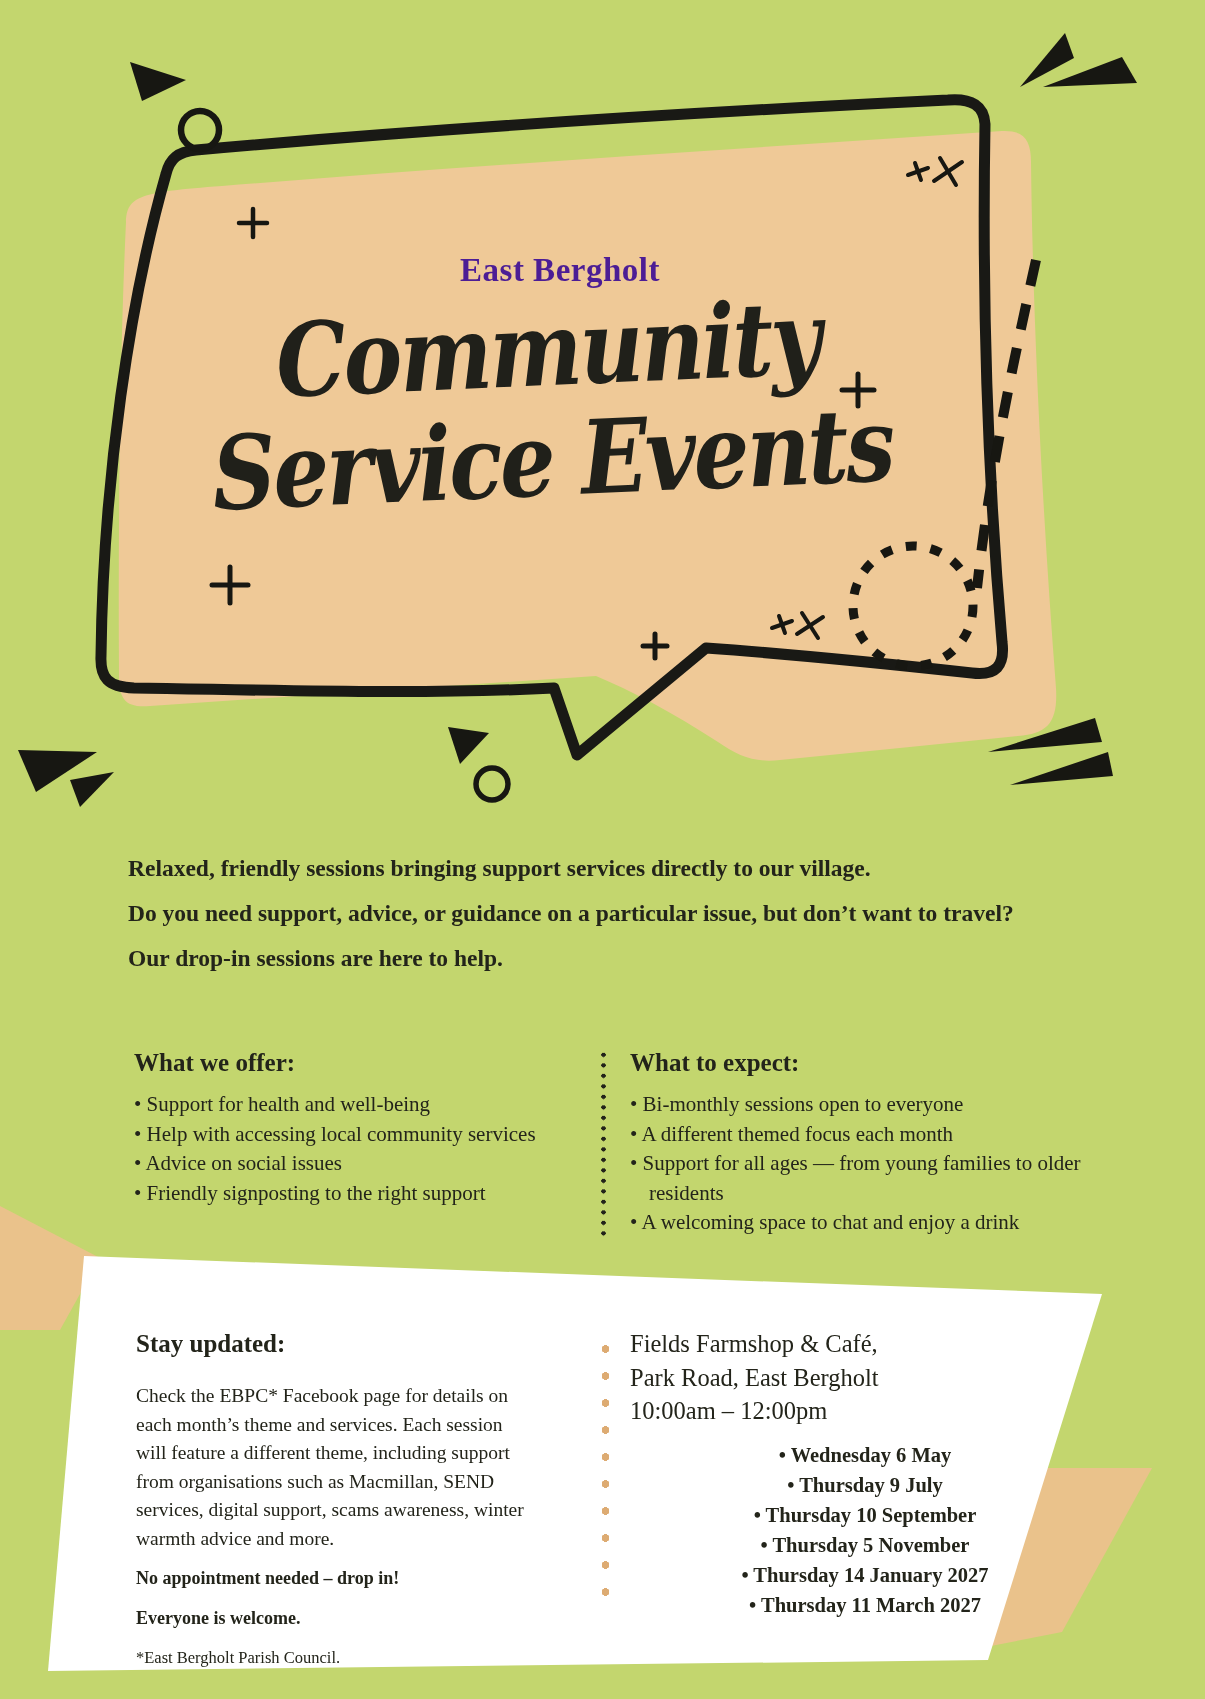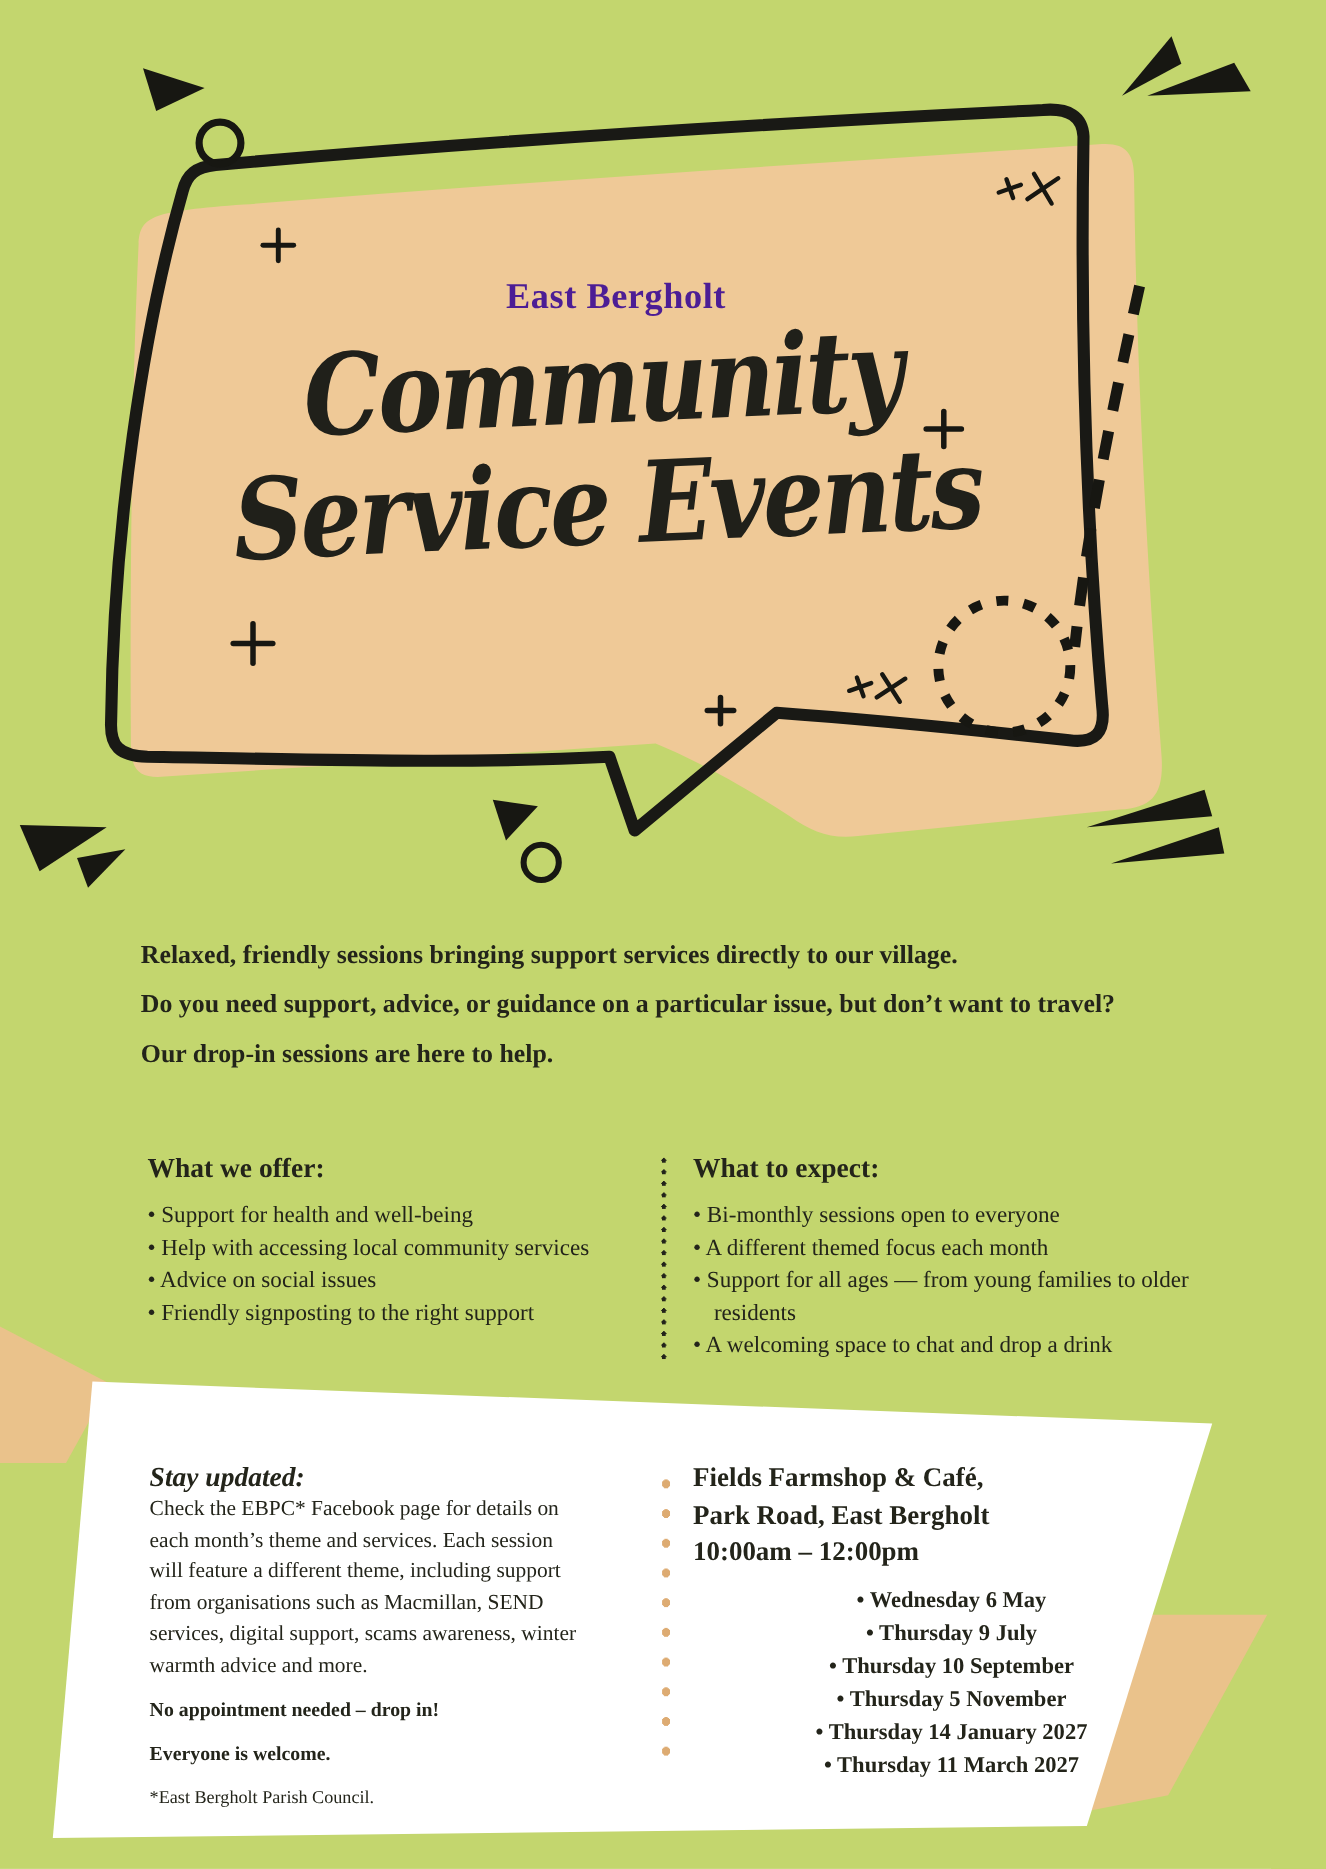--- a/index.html
+++ b/index.html
@@ -35,26 +35,26 @@
   .col li::before{content:"• ";}
   .col-left{position:absolute;left:134px;top:1049px;width:445px;}
   .col-right{position:absolute;left:630px;top:1049px;width:458px;}
   .divider-dots{
     position:absolute;left:601px;top:1050px;width:5px;height:188px;
     background-image:radial-gradient(2.2px 2.2px at 2.5px 5px,#22231a 96%,rgba(0,0,0,0));
     background-size:5px 10.5px;background-repeat:repeat-y;
   }
   
   .stay{position:absolute;left:136px;top:1330px;width:402px;}
-  .stay .col-h{margin-bottom:0;font-style:italic;}
+  .stay .col-h{margin-bottom:24px;}
   .stay p.body{font-size:19.5px;line-height:28.5px;margin:0;max-width:392px;}
   .note{font-size:18px;font-weight:bold;margin:11px 0 0 0;line-height:29px;}
   .footnote{font-size:16.5px;margin-top:15px;}
   .venue{position:absolute;left:630px;top:1327px;width:470px;}
-  .venue-h{font-size:24.5px;font-weight:bold;line-height:33.5px;}
+  .venue-h{font-size:24.5px;font-weight:normal;line-height:33.5px;}
   .venue ul{list-style:none;margin:12px 0 0 0;padding:0;}
   .venue li{font-size:20.5px;font-weight:bold;line-height:30px;padding-left:17px;text-indent:-17px;text-align:center;}
   .venue li::before{content:"• ";}
   .venue-dots{
     position:absolute;left:601px;top:1344px;width:9px;height:254px;
     background-image:radial-gradient(4px 4px at 4.5px 5px,#ddab72 96%,rgba(0,0,0,0));
     background-size:9px 27px;background-repeat:repeat-y;
   }
 </style>
 </head>
@@ -165,21 +165,21 @@
   </div>
 
   <div class="divider-dots"></div>
 
   <div class="col col-right">
     <h3 class="col-h">What to expect:</h3>
     <ul>
       <li>Bi-monthly sessions open to everyone</li>
       <li>A different themed focus each month</li>
       <li>Support for all ages — from young families to older residents</li>
-      <li>A welcoming space to chat and drop a drink</li>
+      <li>A welcoming space to chat and enjoy a drink</li>
     </ul>
   </div>
 
   <div class="stay">
     <h3 class="col-h">Stay updated:</h3>
     <p class="body">Check the EBPC* Facebook page for details on each month’s theme and services. Each session will feature a different theme, including support from organisations such as Macmillan, SEND services, digital support, scams awareness, winter warmth advice and more.</p>
     <p class="note">No appointment needed – drop in!</p>
     <p class="note">Everyone is welcome.</p>
     <p class="footnote">*East Bergholt Parish Council.</p>
   </div>

